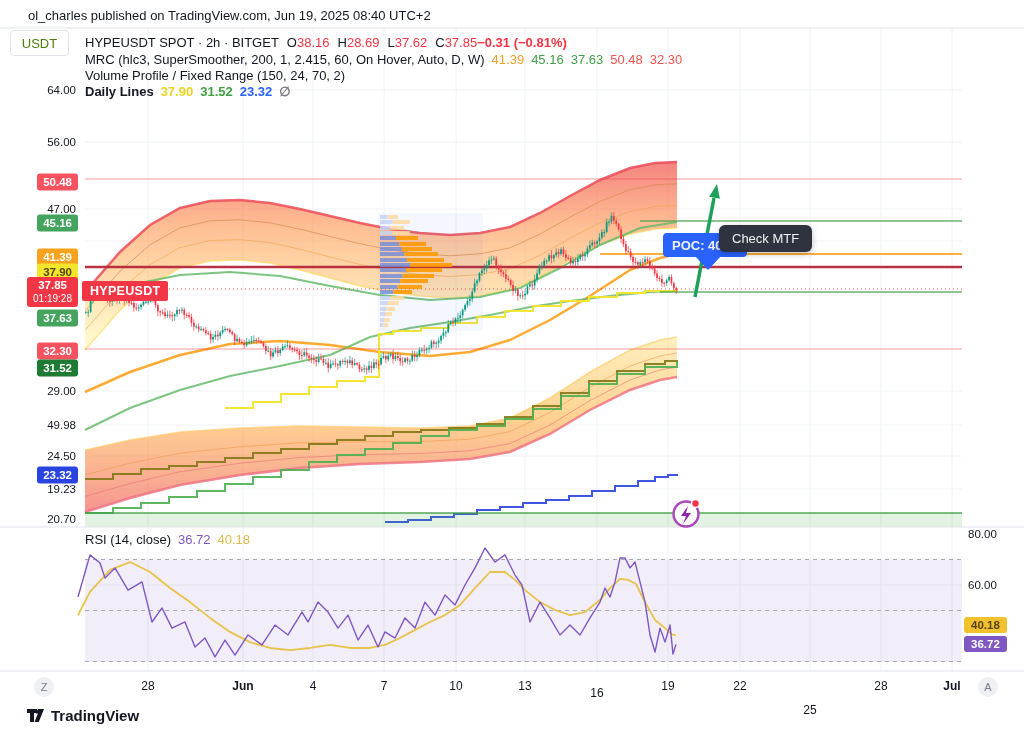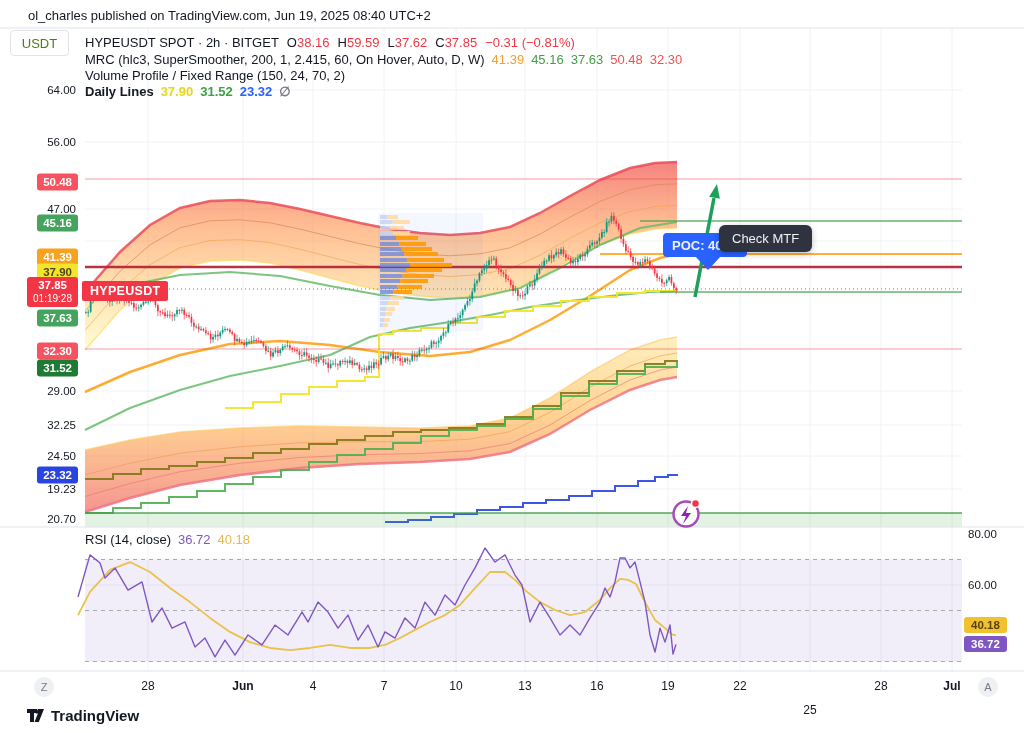--- a/index.html
+++ b/index.html
@@ -654,21 +654,21 @@
       <line x1="695" y1="297" x2="714" y2="198" stroke="#1fa05a" stroke-width="3.5"></line>
       <polygon points="717,184 719.9,198.8 709.1,196.8" fill="#1fa05a"></polygon>
       <g>
         <circle cx="686" cy="514" r="12.5" fill="#fff" stroke="#ab47bc" stroke-width="2.4"></circle>
         <path d="M688,506 l-7,10 h5 l-3,8 l8,-11 h-5 z" fill="#8e24aa"></path>
         <circle cx="695.5" cy="503.5" r="4" fill="#f23645" stroke="#fff" stroke-width="1.5"></circle>
       </g>
     </svg>
 
   <div class="abs legendline" style="top:35px;">
-    <span>HYPEUSDT SPOT · 2h · BITGET</span><span class="ohlc-letter">O</span><span class="ohlc-val">38.16</span><span class="ohlc-letter">H</span><span class="ohlc-val">59.59</span><span class="ohlc-letter">L</span><span class="ohlc-val">37.62</span><span class="ohlc-letter">C</span><span class="ohlc-val">37.85</span><span class="ohlc-val" style="margin-left:8px;">−0.31 (−0.81%)</span>
+    <span>HYPEUSDT SPOT · 2h · BITGET</span><span class="ohlc-letter">O</span><span class="ohlc-val">38.16</span><span class="ohlc-letter">H</span><span class="ohlc-val">28.69</span><span class="ohlc-letter">L</span><span class="ohlc-val">37.62</span><span class="ohlc-letter">C</span><span class="ohlc-val">37.85</span><span class="ohlc-val" style="margin-left:0;font-weight:bold;">−0.31 (−0.81%)</span>
   </div>
   <div class="abs legendline" style="top:52px;">
     <span>MRC (hlc3, SuperSmoother, 200, 1, 2.415, 60, On Hover, Auto, D, W)</span><span id="mrc-values"><span class="lv" style="color: rgb(240, 161, 46);">41.39</span><span class="lv" style="color: rgb(67, 160, 71);">45.16</span><span class="lv" style="color: rgb(67, 160, 71);">37.63</span><span class="lv" style="color: rgb(239, 83, 80);">50.48</span><span class="lv" style="color: rgb(239, 83, 80);">32.30</span></span>
   </div>
   <div class="abs legendline" style="top:68px;">
     <span>Volume Profile / Fixed Range (150, 24, 70, 2)</span>
   </div>
   <div class="abs legendline" style="top:84px;font-weight:bold;">
     <span>Daily Lines</span><span id="dl-values"><span class="lv" style="color: rgb(232, 213, 34);">37.90</span><span class="lv" style="color: rgb(63, 161, 68);">31.52</span><span class="lv" style="color: rgb(41, 98, 255);">23.32</span><span class="lv" style="color: rgb(120, 123, 134);">∅</span></span>
   </div>
@@ -680,21 +680,21 @@
   <div class="abs" id="poclabel">POC: 40</div>
   <div class="abs" id="pocpointer"></div>
   <div class="abs" id="tooltip">Check MTF</div>
 
   <div id="labels" class="abs" style="left:0;top:0;width:100%;height:100%;pointer-events:none;">
       <div class="abs plabel" style="right: 948px; top: 90px;">64.00</div>
       <div class="abs plabel" style="right: 948px; top: 142px;">56.00</div>
       <div class="abs plabel" style="right: 948px; top: 209px;">47.00</div>
       <div class="abs plabel" style="right: 948px; top: 241px; margin-top: 46px;">43.00</div>
       <div class="abs plabel" style="right: 948px; top: 391px;">29.00</div>
-      <div class="abs plabel" style="right: 948px; top: 425px;">32.25</div>
+      <div class="abs plabel" style="right: 948px; top: 425px;">49.98</div>
       <div class="abs plabel" style="right: 948px; top: 456px;">24.50</div>
       <div class="abs plabel" style="right: 948px; top: 489px;">19.23</div>
       <div class="abs plabel" style="right: 948px; top: 519px;">20.70</div>
       <div class="abs pbadge" style="right: 946px; top: 182px; background: rgb(247, 82, 95); color: rgb(255, 255, 255);">
         <div>50.48</div>
       </div>
       <div class="abs pbadge" style="right: 946px; top: 223px; background: rgb(68, 163, 92); color: rgb(255, 255, 255);">
         <div>45.16</div>
       </div>
       <div class="abs pbadge" style="right: 946px; top: 257px; background: rgb(248, 162, 29); color: rgb(255, 255, 255);">
@@ -723,21 +723,21 @@
       <div class="abs rlabel" style="top: 585px;">60.00</div>
       <div class="abs rbadge" style="top: 625px; background: rgb(242, 193, 46); color: rgb(87, 67, 16);">40.18</div>
       <div class="abs rbadge" style="top: 644px; background: rgb(126, 87, 194); color: rgb(255, 255, 255);">36.72</div>
       <div class="abs tcircle" style="left: 44px;">Z</div>
       <div class="abs tlabel" style="left: 148px;">28</div>
       <div class="abs tlabel tbold" style="left: 243px;">Jun</div>
       <div class="abs tlabel" style="left: 313px;">4</div>
       <div class="abs tlabel" style="left: 384px;">7</div>
       <div class="abs tlabel" style="left: 456px;">10</div>
       <div class="abs tlabel" style="left: 525px;">13</div>
-      <div class="abs tlabel" style="left: 597px;">16</div>
+      <div class="abs tlabel" style="left: 597px; margin-top: 7px;">16</div>
       <div class="abs tlabel" style="left: 668px;">19</div>
       <div class="abs tlabel" style="left: 740px;">22</div>
       <div class="abs tlabel" style="left: 810px; margin-top: 24px;">25</div>
       <div class="abs tlabel" style="left: 881px;">28</div>
       <div class="abs tlabel tbold" style="left: 952px;">Jul</div>
       <div class="abs tcircle" style="left: 988px;">A</div>
     </div>
 
   <div class="abs" id="tvwm">
     <svg width="19" height="19" viewBox="0 0 19 19">

